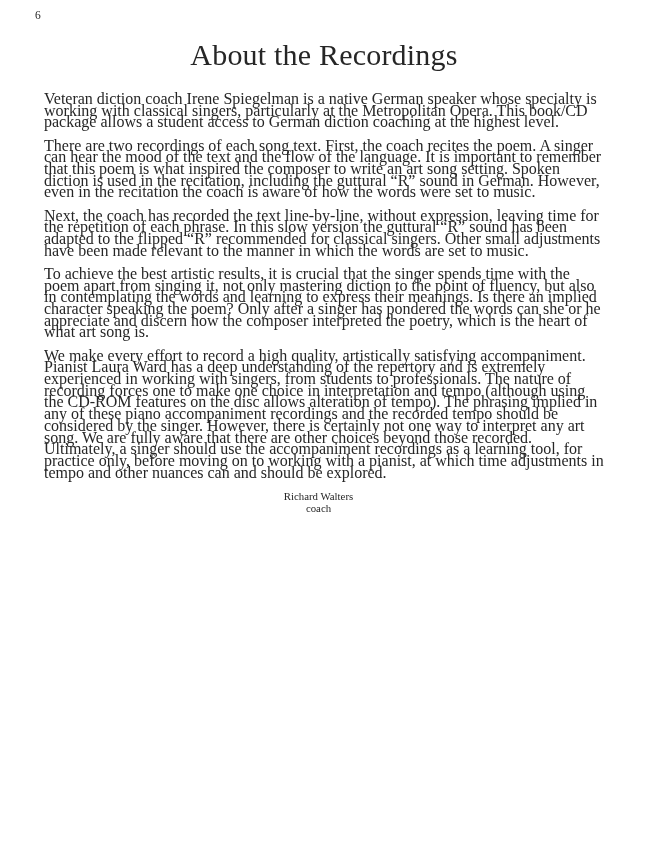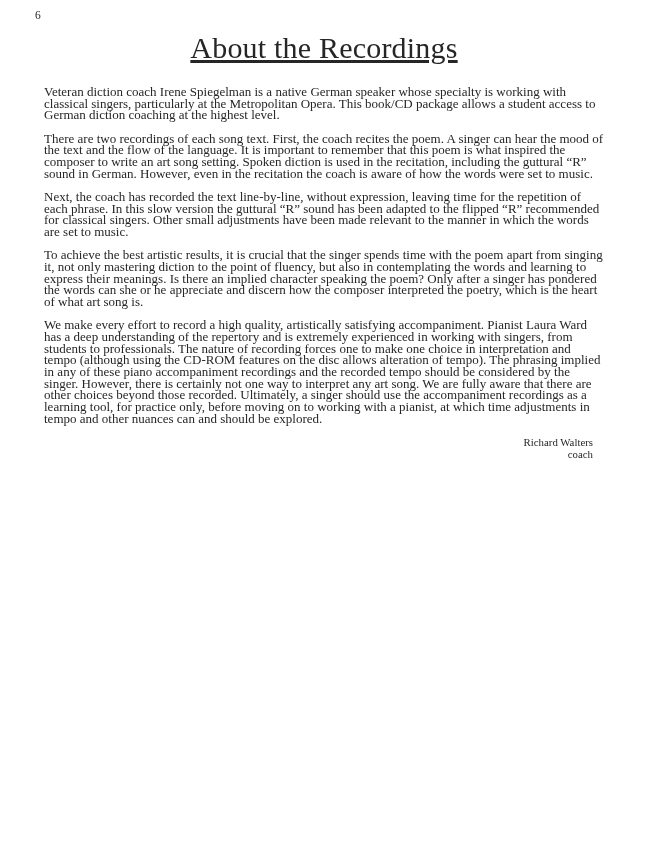--- a/index.html
+++ b/index.html
@@ -19,41 +19,40 @@
   }
   .page-number {
     position: absolute;
     top: 9px;
     left: 35px;
     font-size: 11.5px;
     line-height: 13px;
   }
   .page-title {
     padding-top: 26px;
-    margin: 4px;
+    margin: 11px;
     font-size: 30px;
     line-height: 36px;
     font-weight: normal;
     text-align: center;
     letter-spacing: 0.2px;
-    text-decoration: underline;
   }
   .content {
     margin: 20px 44px 0 44px;
-    font-size: 13px;
+    font-size: 16px;
     line-height: 11.7px;
     text-align: left;
   }
   .content p {
     margin: 0 0 11.5px 0;
   }
   .signature {
     margin: 1px 44px 0 44px;
     padding-right: 11px;
-    text-align: right;
+    text-align: center;
     font-size: 10.8px;
     line-height: 12.3px;
   }
 </style>
 </head>
 <body>
 
 <div class="page">
   <div class="page-number">6</div>
 

